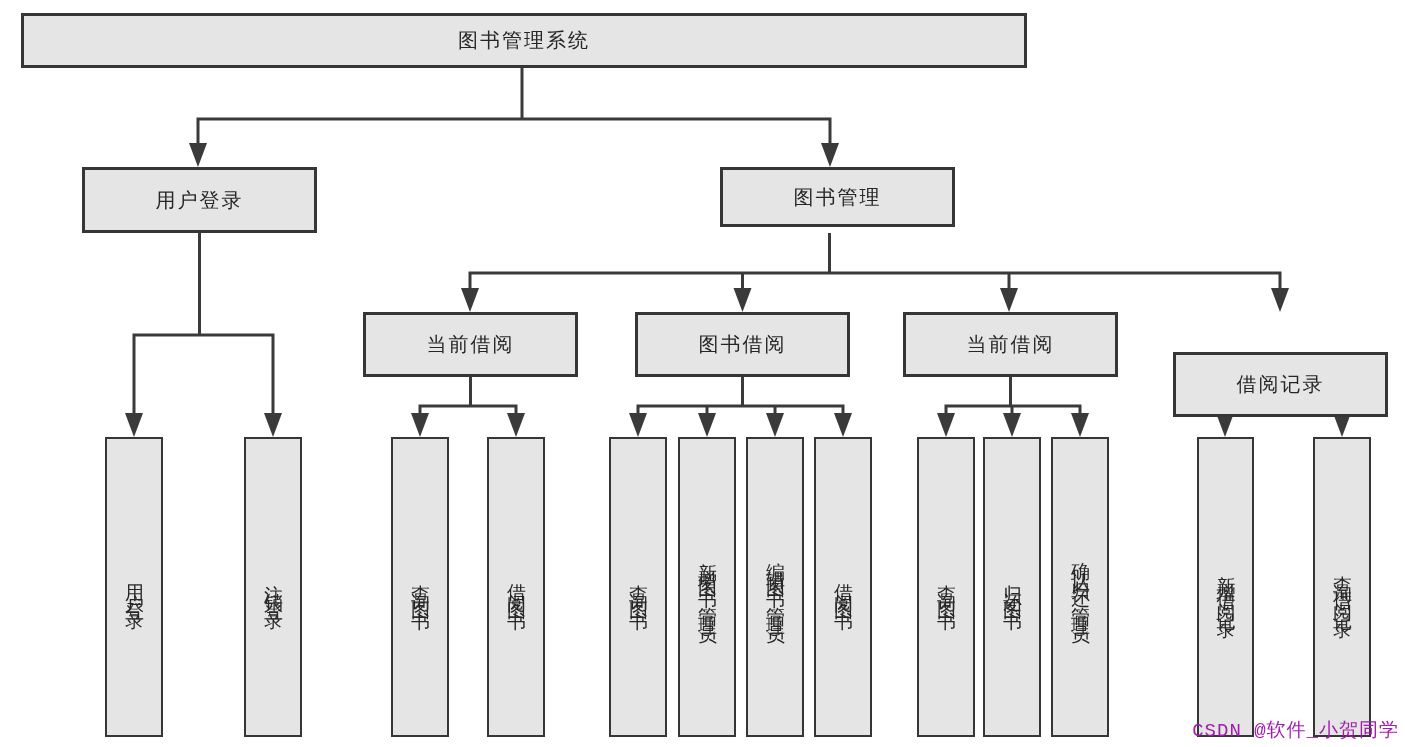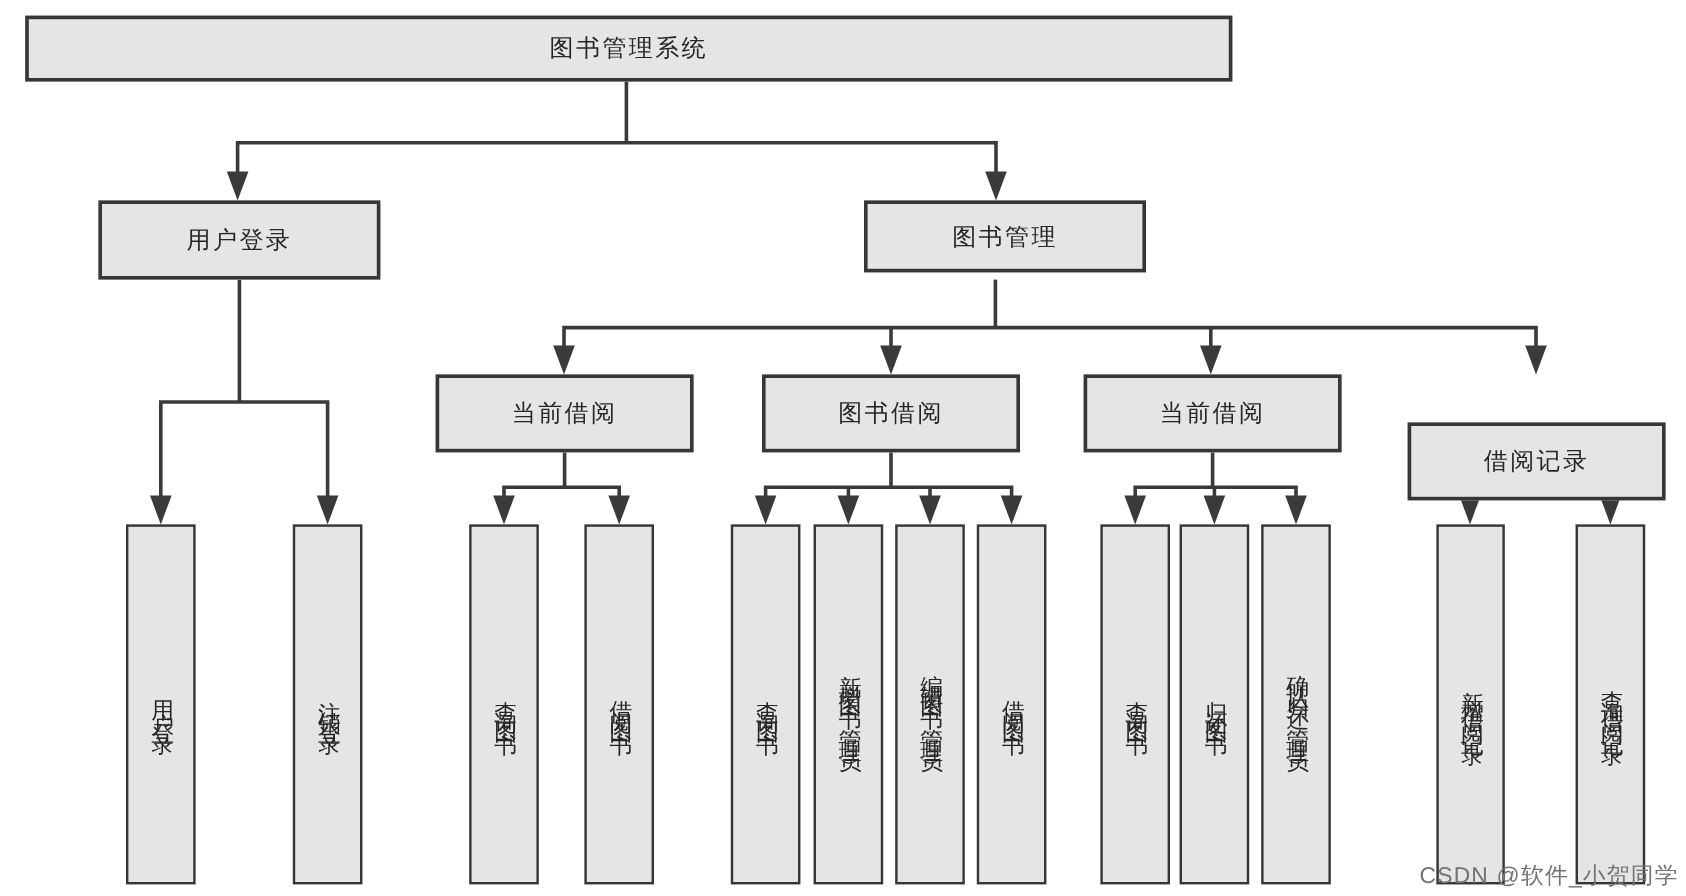--- a/index.html
+++ b/index.html
@@ -35,23 +35,24 @@
     letter-spacing: 9px;
     line-height: 1.1;
   }
   .vbox .lbl { display: inline-block; }
   .watermark {
     position: absolute;
     right: 6px;
     bottom: 4px;
     font-size: 19px;
     letter-spacing: 1px;
-    color: #737373;
+    color: #a21caf;
     z-index: 5;
     white-space: nowrap;
+    font-family: Liberation Mono, monospace;
   }
 </style>
 </head>
 <body>
 
 <div class="stage">
 
   <svg class="wires" width="1405" height="747" viewBox="0 0 1405 747">
     <g stroke="#3a3a3a" stroke-width="3" fill="none">
 

